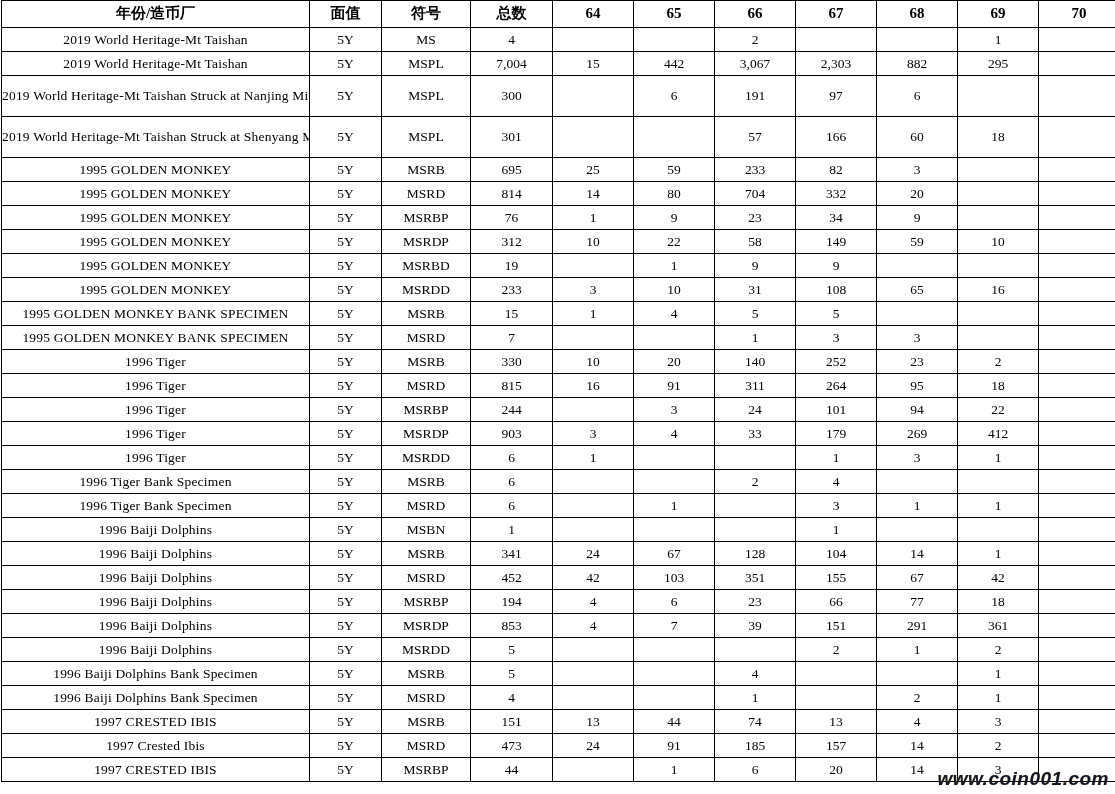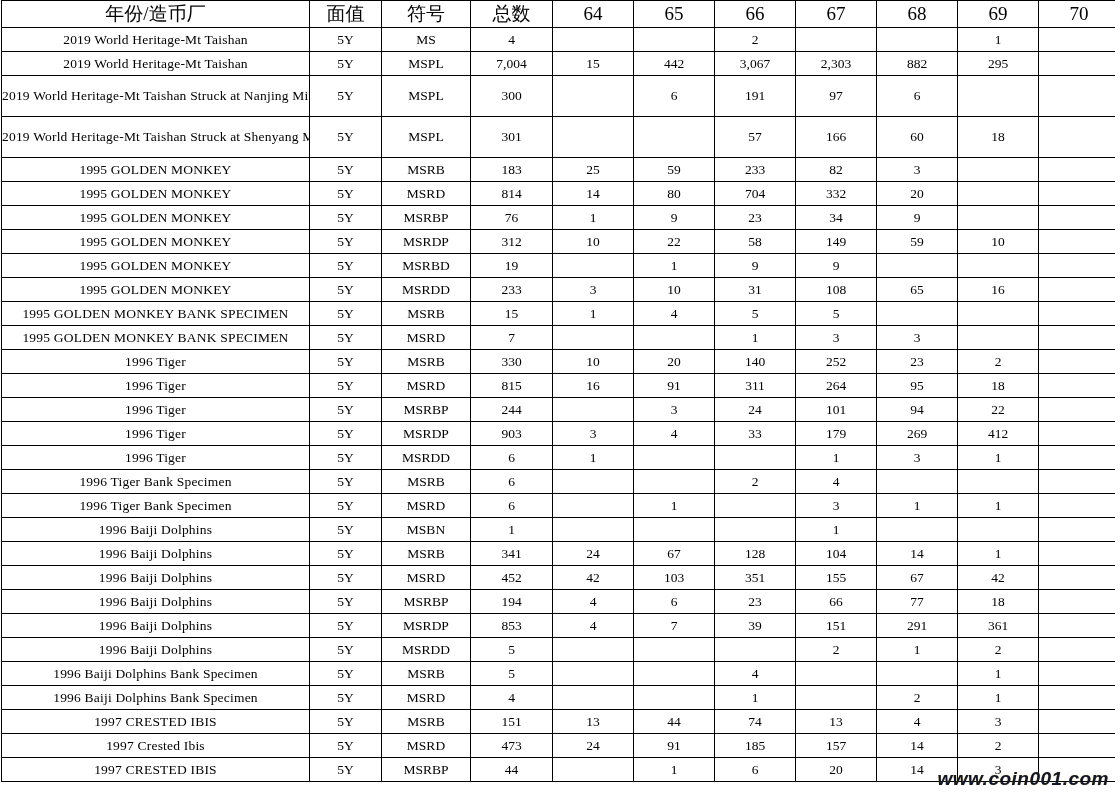--- a/index.html
+++ b/index.html
@@ -30,22 +30,22 @@
     text-align: center;
     vertical-align: middle;
     font-size: 13.5px;
     font-family: "Liberation Serif", serif;
     padding: 0;
     line-height: 1.15;
     white-space: nowrap;
     overflow: hidden;
   }
   table.coin-table thead th {
-    font-weight: normal;
-    font-size: 19px;
+    font-weight: bold;
+    font-size: 15px;
     height: 26px;
   }
   th.col-name, td.col-name {
     width: 307px;
   }
   th.col-denom, td.col-denom {
     width: 71px;
   }
   th.col-sym, td.col-sym {
     width: 88px;
@@ -155,21 +155,21 @@
           <td class="col-g">57</td>
           <td class="col-g">166</td>
           <td class="col-g">60</td>
           <td class="col-g">18</td>
           <td class="col-g"></td>
         </tr>
         <tr class="r-normal">
           <td class="col-name name-cell">1995 GOLDEN MONKEY</td>
           <td class="col-denom">5Y</td>
           <td class="col-sym">MSRB</td>
-          <td class="col-total">183</td>
+          <td class="col-total">695</td>
           <td class="col-g">25</td>
           <td class="col-g">59</td>
           <td class="col-g">233</td>
           <td class="col-g">82</td>
           <td class="col-g">3</td>
           <td class="col-g"></td>
           <td class="col-g"></td>
         </tr>
         <tr class="r-normal">
           <td class="col-name name-cell">1995 GOLDEN MONKEY</td>

